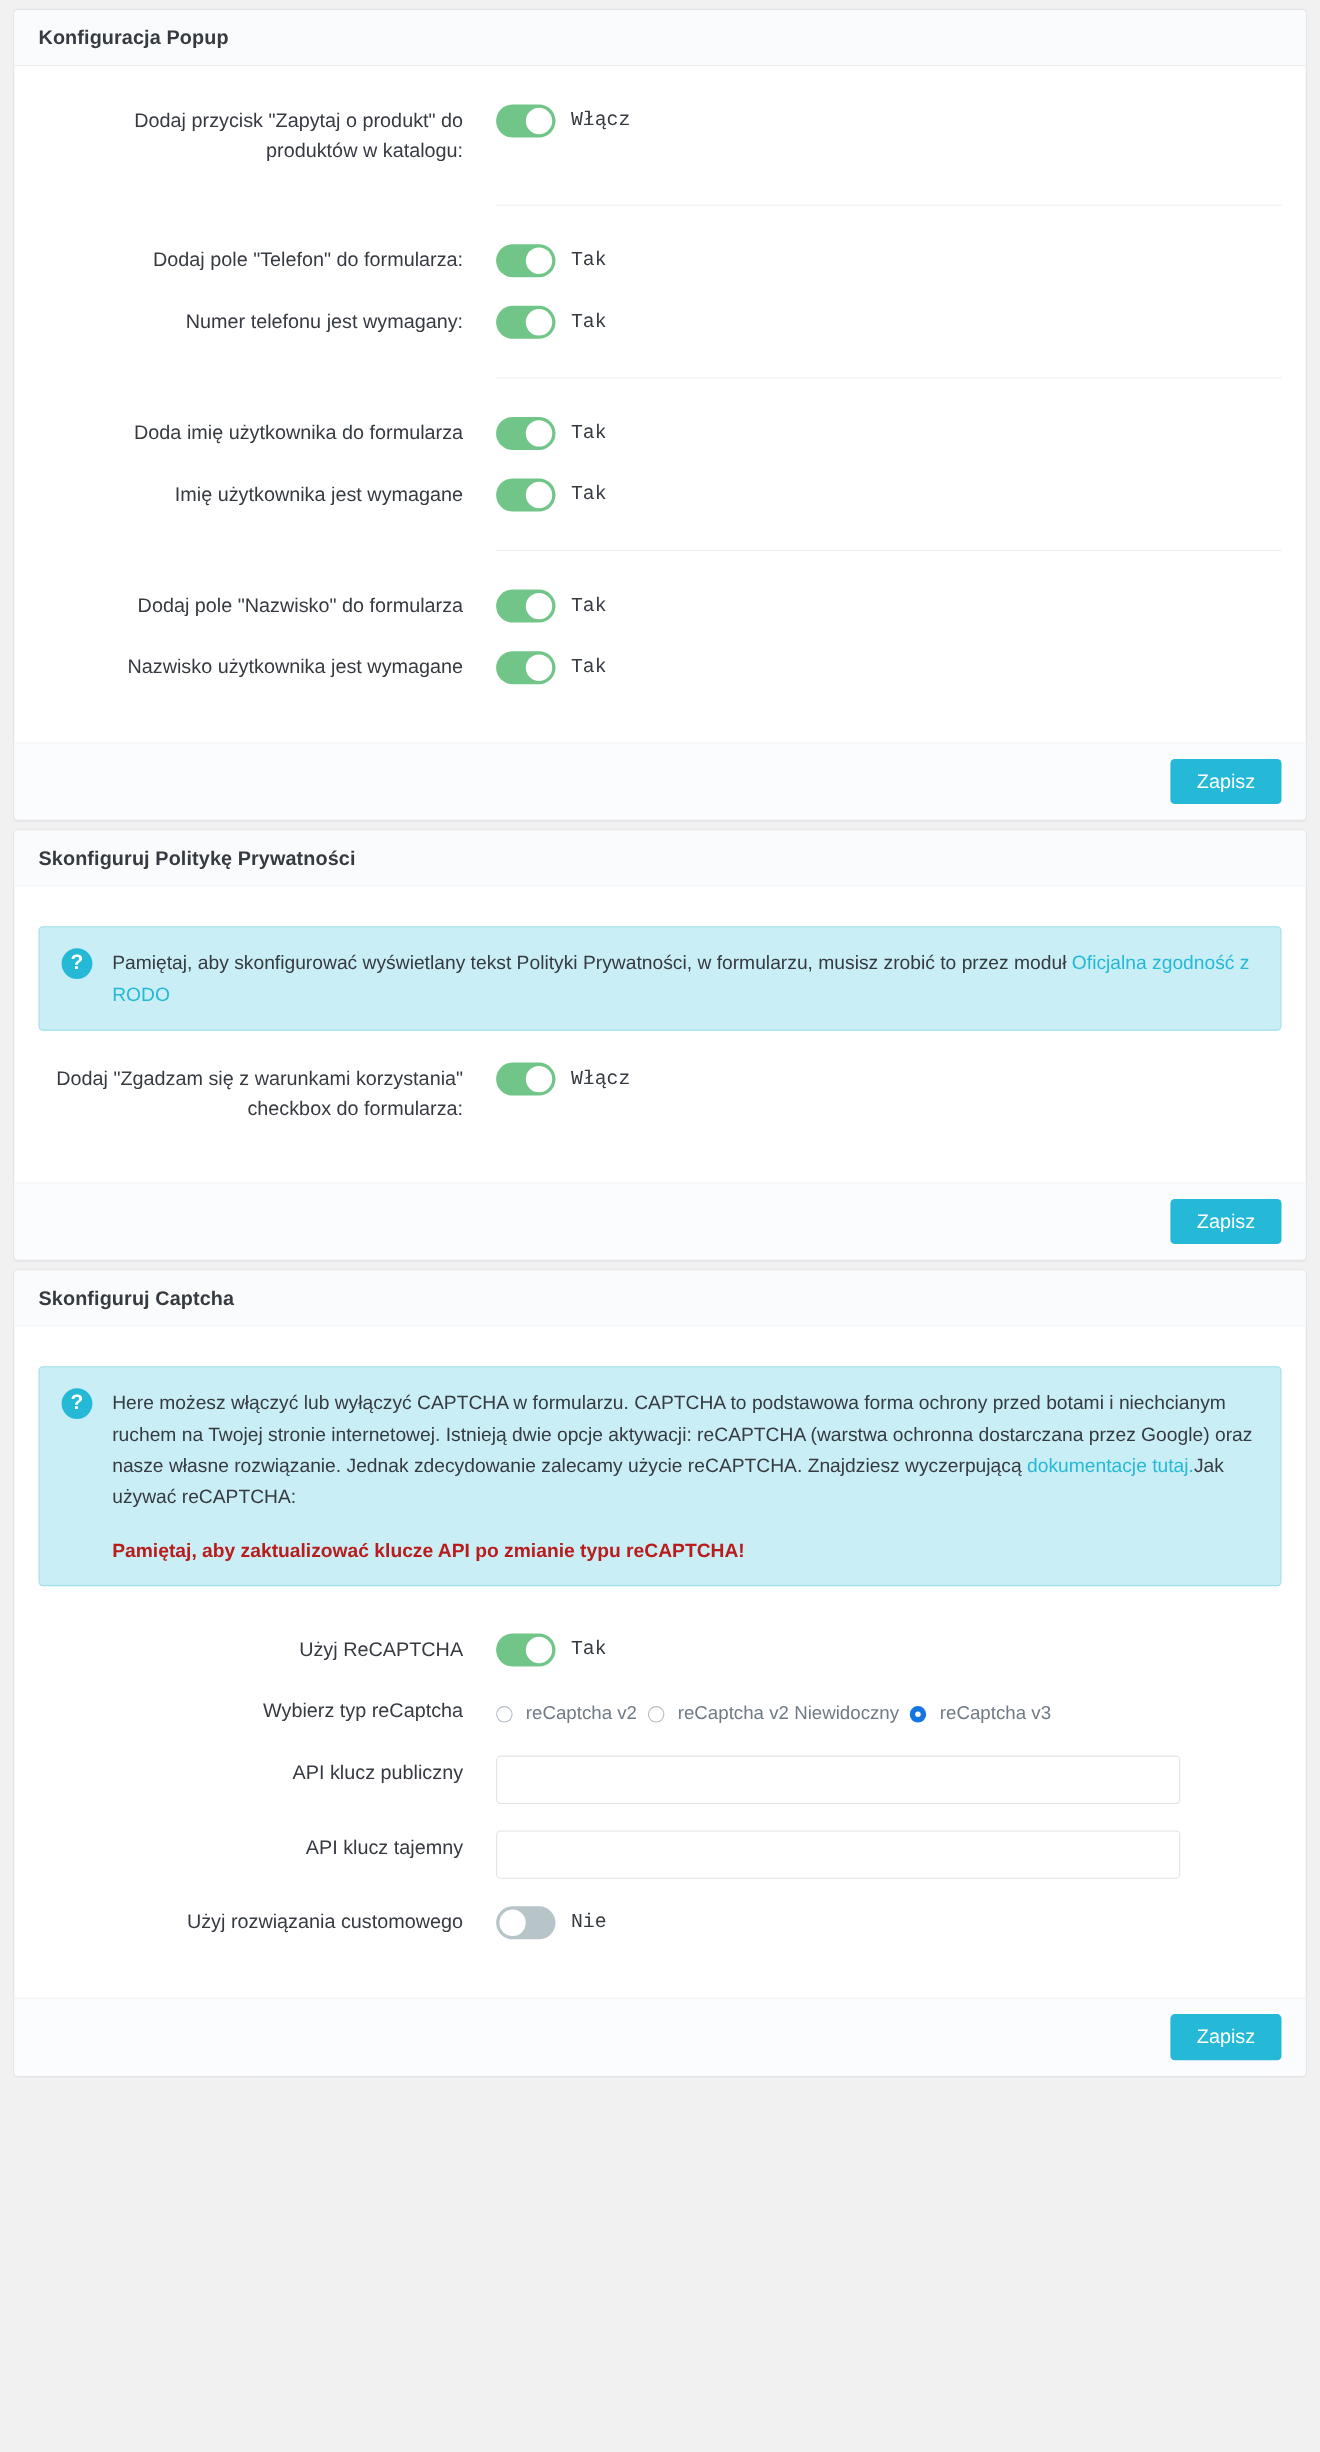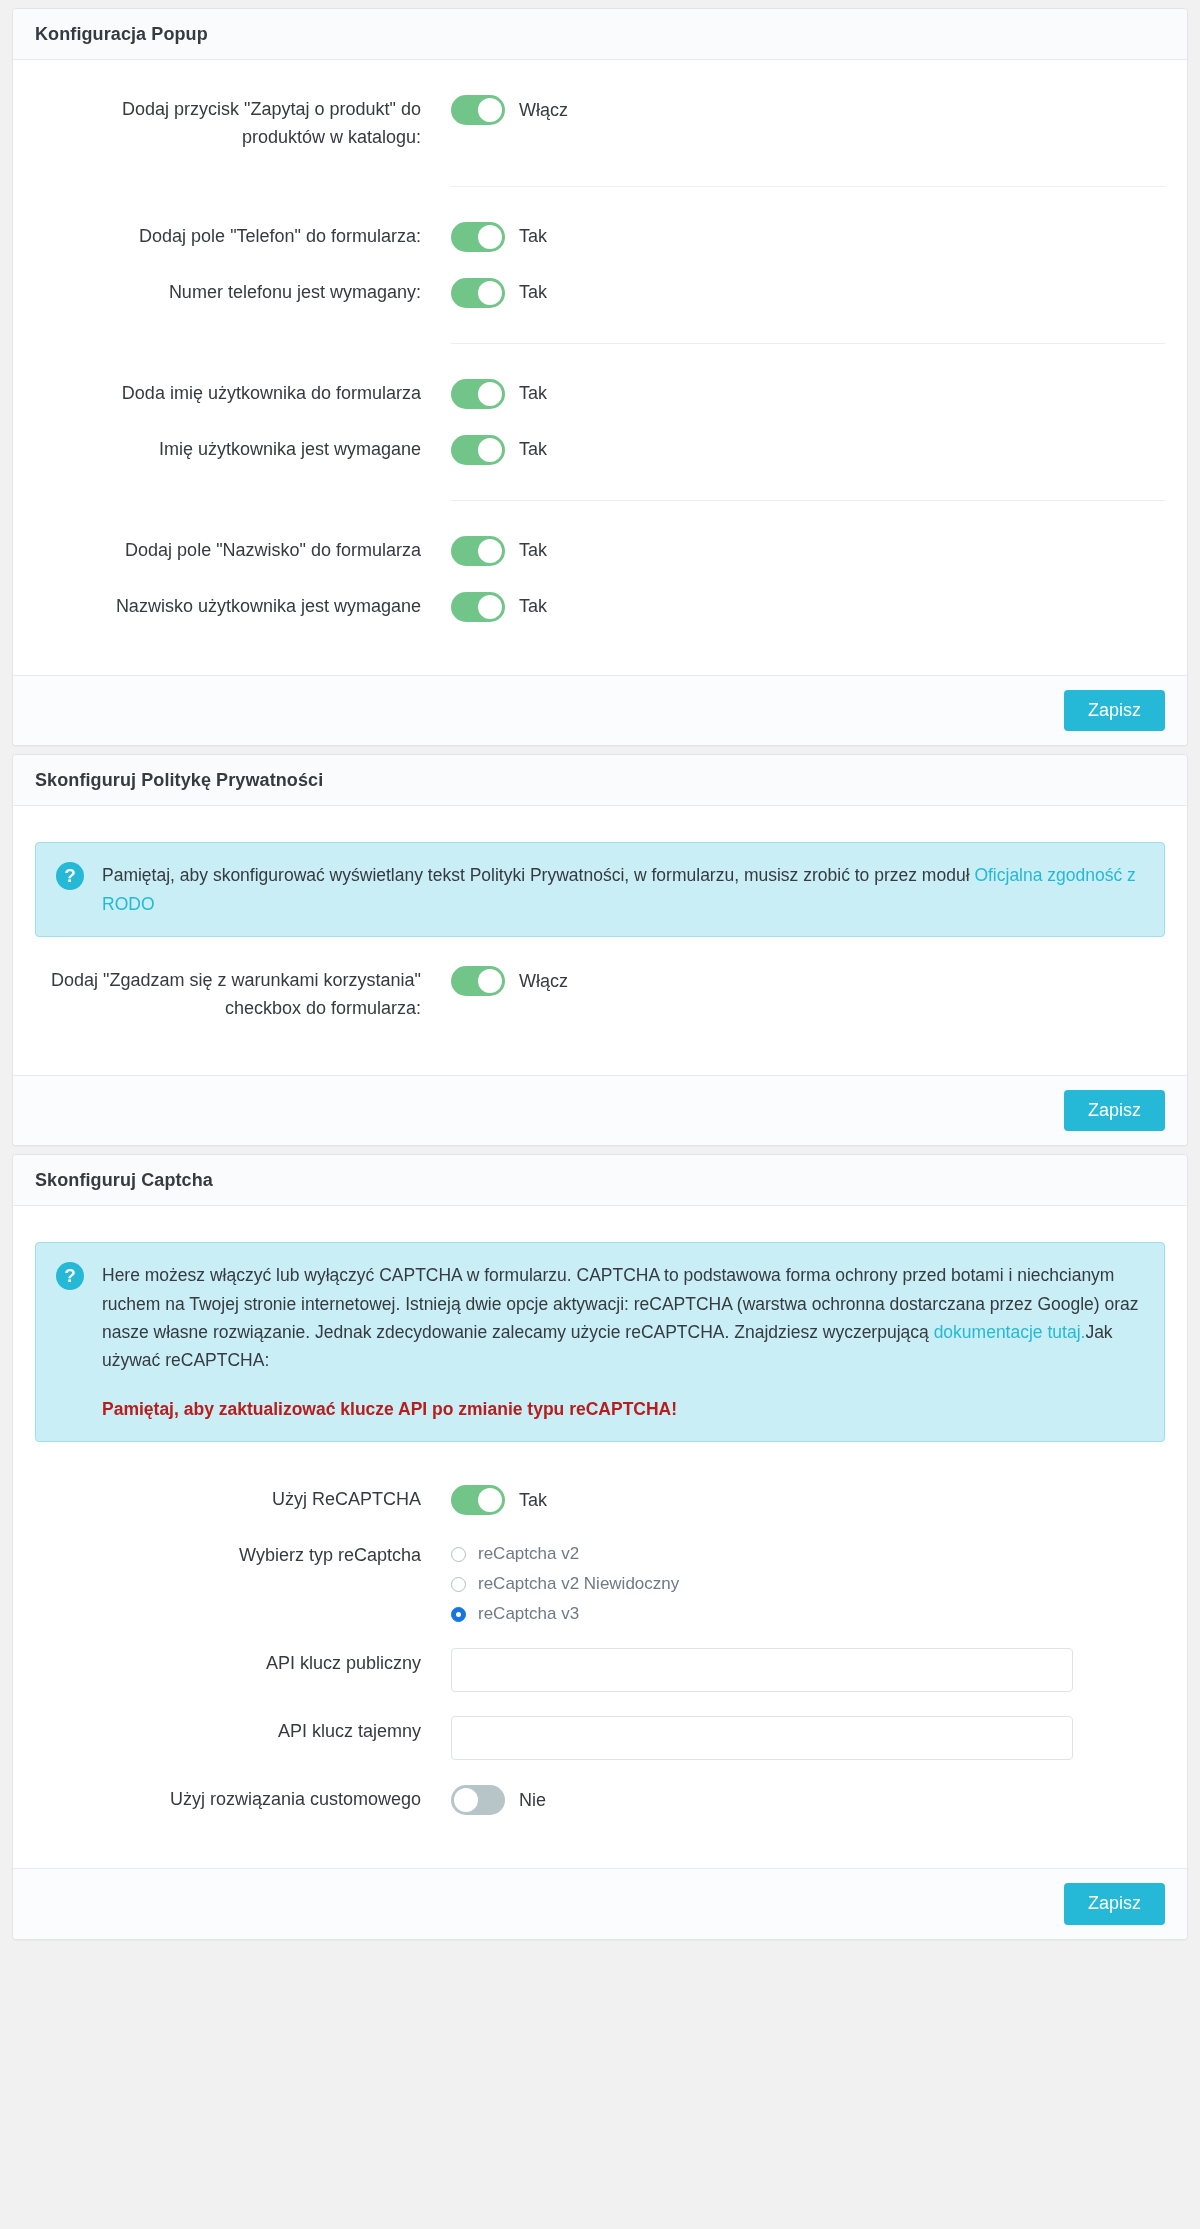--- a/index.html
+++ b/index.html
@@ -80,20 +80,21 @@
     height: 24px;
     border-radius: 50%;
     background: #ffffff;
   }
   .switch.on  .knob { right: 3px; }
   .switch.off .knob { left: 3px; }
   .switch-text {
     margin-left: 14px;
     font-size: 18px;
     color: #363a41;
+    font-family: Liberation Mono, monospace;
   }
 
   
   .row-sep {
     border-top: 1px solid #eceef0;
     margin: 22px 0 22px 416px;
     height: 0;
   }
   .gap-lg { height: 34px; }
   .gap-sm { height: 14px; }
@@ -156,21 +157,21 @@
   .alert-strong-red {
     display: block;
     color: #b91c1c;
     font-weight: bold;
     margin-top: 20px;
   }
   .alert-list { margin: 0; }
   .alert-list div { white-space: nowrap; }
 
   
-  .radio-group { display: flex; flex-direction: column; gap: 10px; padding-top: 4px; }
+  .radio-group { display: flex; flex-direction: row; gap: 10px; padding-top: 4px; }
   .radio-item { display: flex; align-items: center; cursor: pointer; }
   .radio-mark {
     width: 15px; height: 15px;
     border-radius: 50%;
     border: 1px solid #b3bcc4;
     background: #ffffff;
     flex: 0 0 15px;
     position: relative;
   }
   .radio-item.checked .radio-mark {

